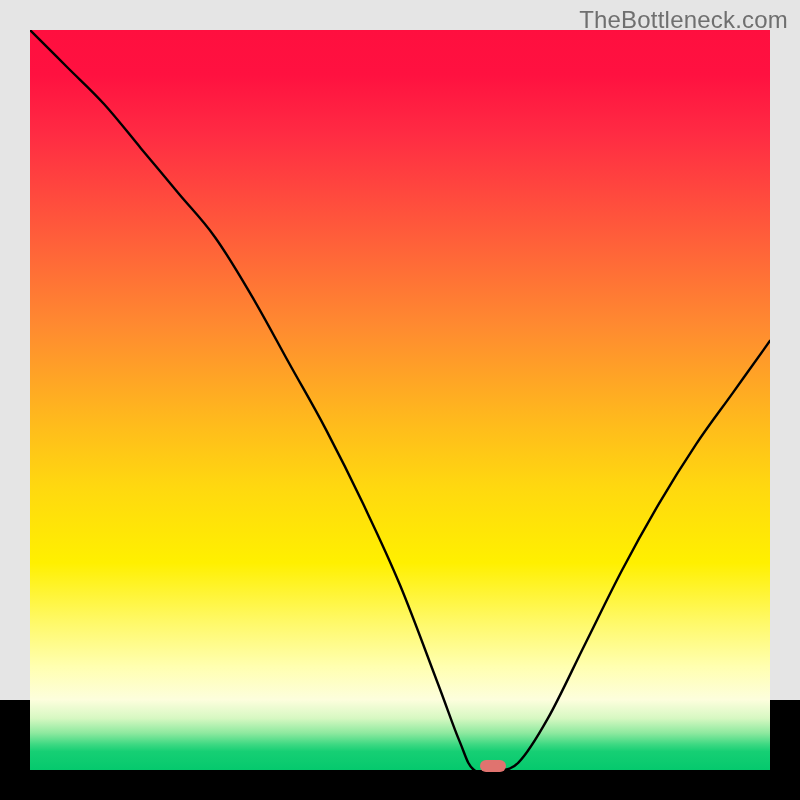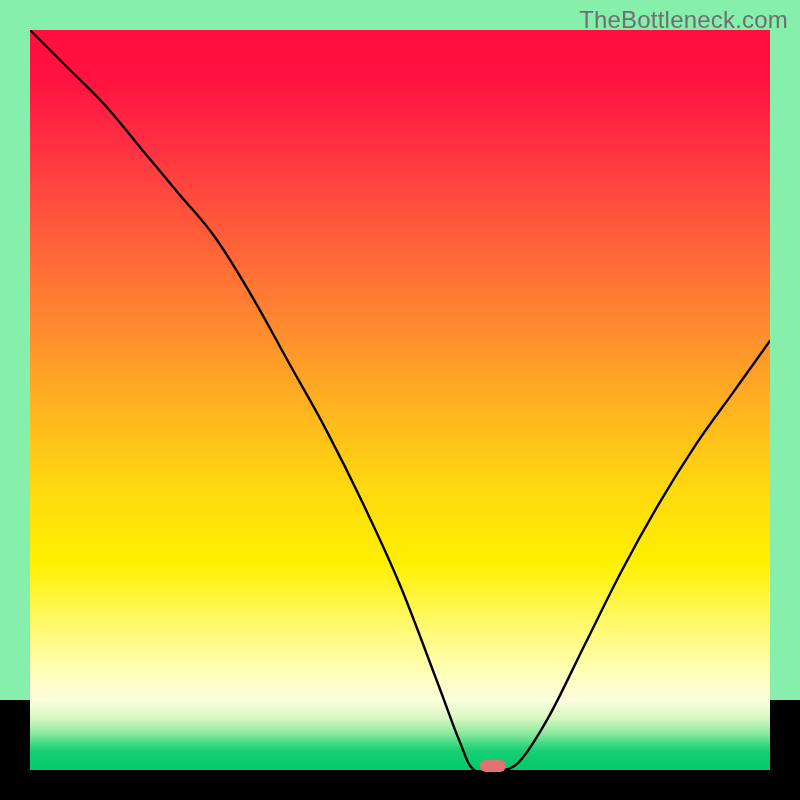--- a/index.html
+++ b/index.html
@@ -8,21 +8,21 @@
     width: 800px;
     height: 800px;
     background: #000;
     overflow: hidden;
     font-family: Arial, Helvetica, sans-serif;
   }
   .frame {
     position: relative;
     width: 800px;
     height: 700px;
-    background: #86efac;
+    background: #e5e5e5;
     text-align: right;
   }
   .plot {
     position: absolute;
     left: 30px;
     top: 30px;
     width: 740px;
     height: 740px;
     
     background: linear-gradient(

